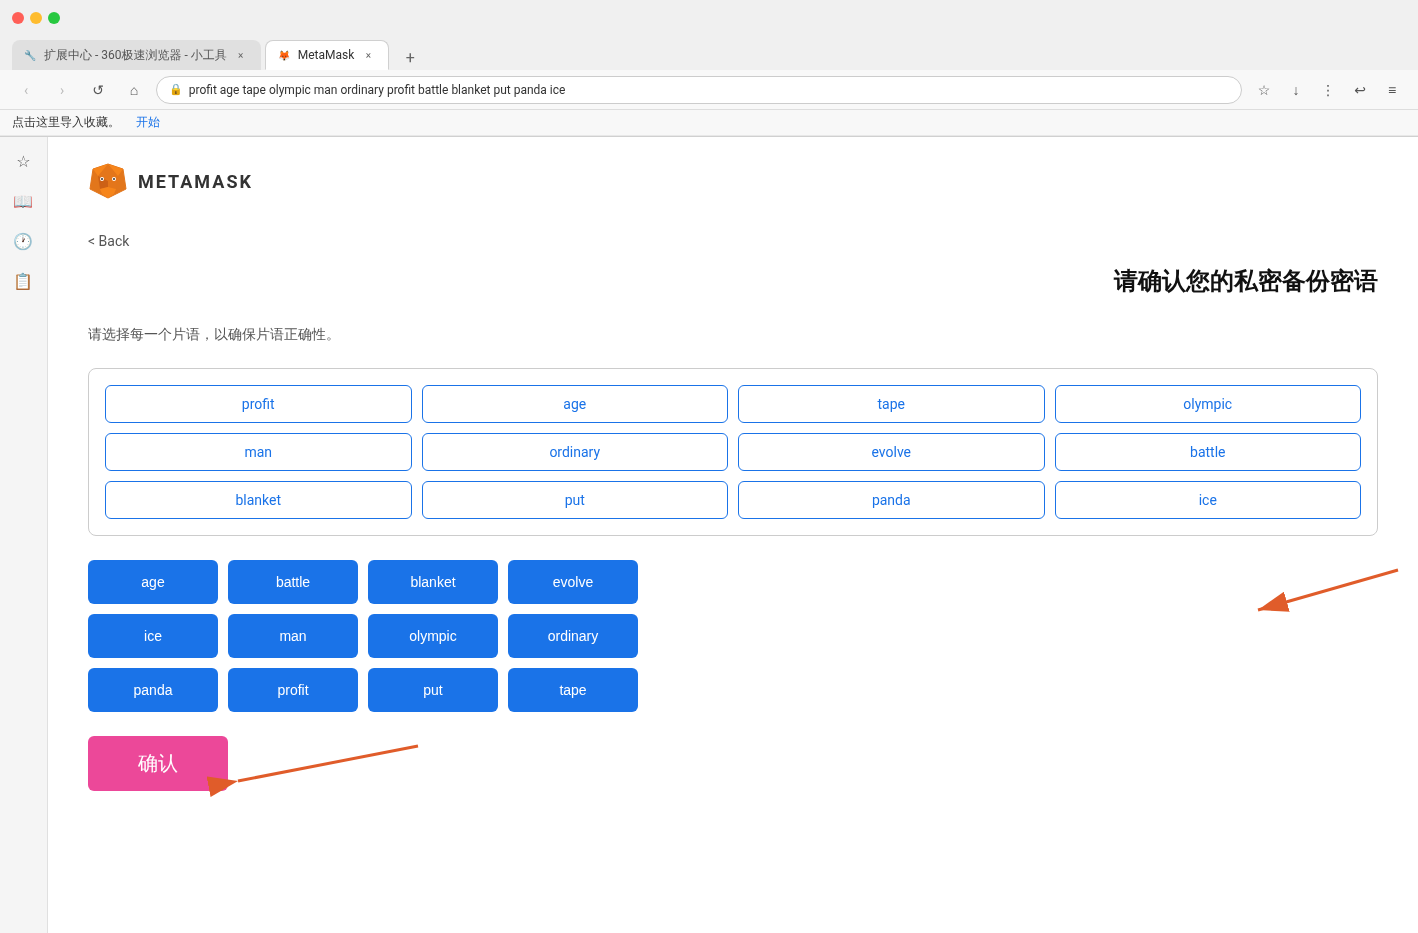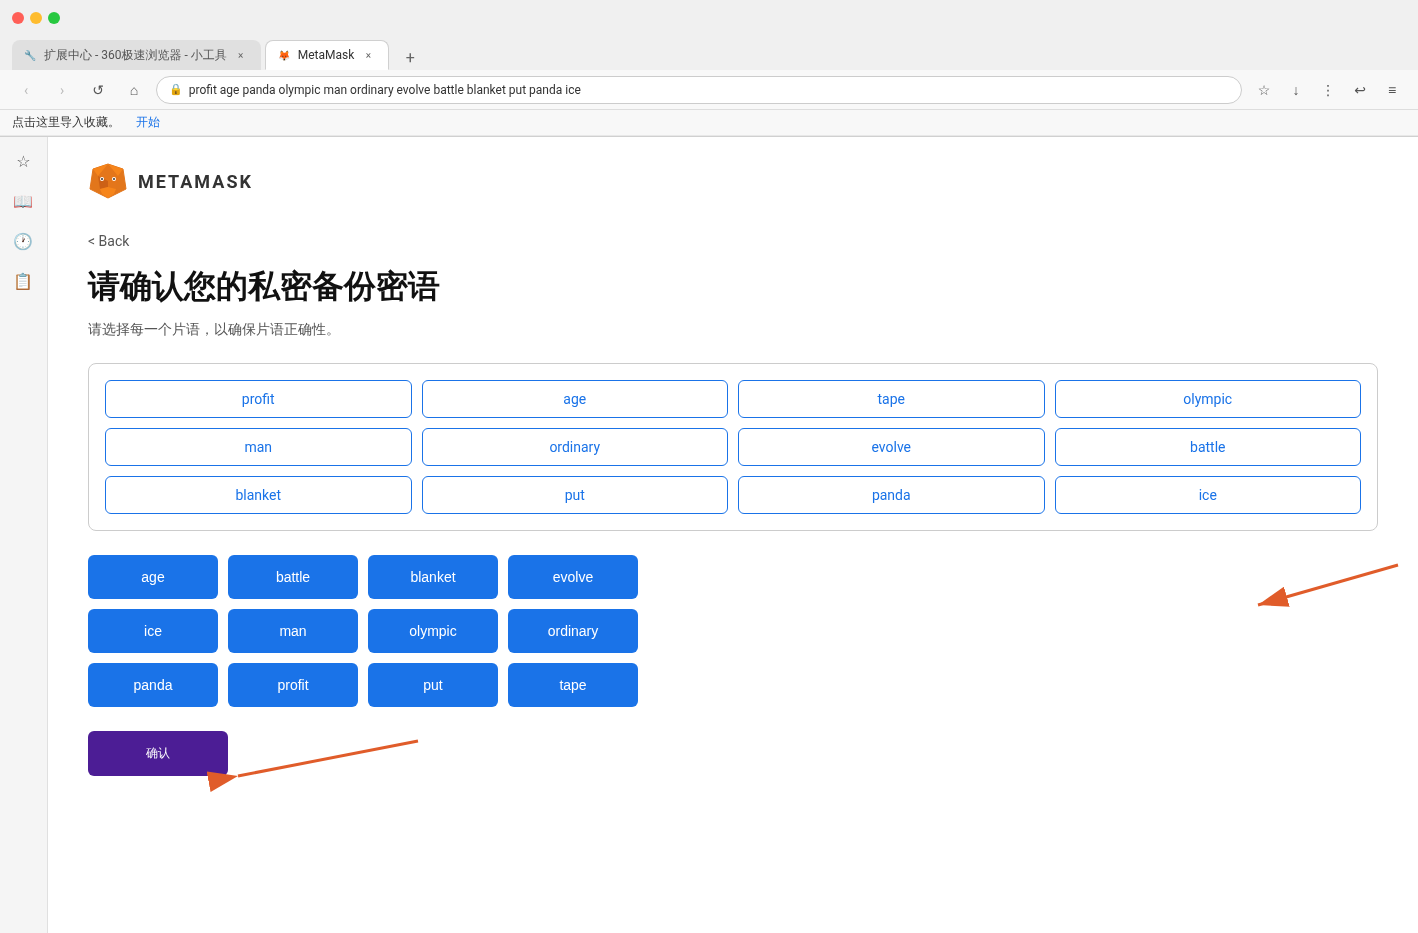--- a/index.html
+++ b/index.html
@@ -230,24 +230,25 @@
     .back-link {
       color: #555;
       font-size: 14px;
       cursor: pointer;
       margin-bottom: 16px;
       display: inline-block;
       margin-top: 12px;
     }
 
     .page-title {
-      font-size: 32px;
+      font-size: 24px;
       font-weight: 700;
       color: #111;
-      margin-bottom: 12px;
+      margin-bottom: 29px;
+      text-align: right;
     }
 
     .page-subtitle {
       font-size: 14px;
       color: #555;
       margin-bottom: 24px;
     }
 
     
     .word-selection-area {
@@ -291,26 +292,26 @@
       border: none;
       border-radius: 6px;
       padding: 14px 16px;
       font-size: 14px;
       cursor: pointer;
       text-align: center;
       transition: background 0.15s;
     }
 
     .confirm-btn {
-      background: #4c1d95;
+      background: #ec4899;
       color: #fff;
       border: none;
       border-radius: 6px;
       padding: 14px 32px;
-      font-size: 12px;
+      font-size: 20px;
       cursor: pointer;
       min-width: 140px;
     }
   </style>
 </head>
 <body>
 
 <div class="browser-chrome">
 
   <div class="title-bar">
@@ -335,21 +336,21 @@
     <div class="tab-add">+</div>
   </div>
 
   <div class="nav-bar">
     <div class="nav-btn disabled">‹</div>
     <div class="nav-btn disabled">›</div>
     <div class="nav-btn">↺</div>
     <div class="nav-btn">⌂</div>
     <div class="address-bar">
       <span class="address-lock">🔒</span>
-      <span>profit age panda olympic man ordinary evolve battle blanket put panda ice</span>
+      <span>profit age tape olympic man ordinary profit battle blanket put panda ice</span>
     </div>
     <div class="nav-actions">
       <div class="nav-btn">☆</div>
       <div class="nav-btn">↓</div>
       <div class="nav-btn">⋮</div>
       <div class="nav-btn">↩</div>
       <div class="nav-btn">≡</div>
     </div>
   </div>
 

